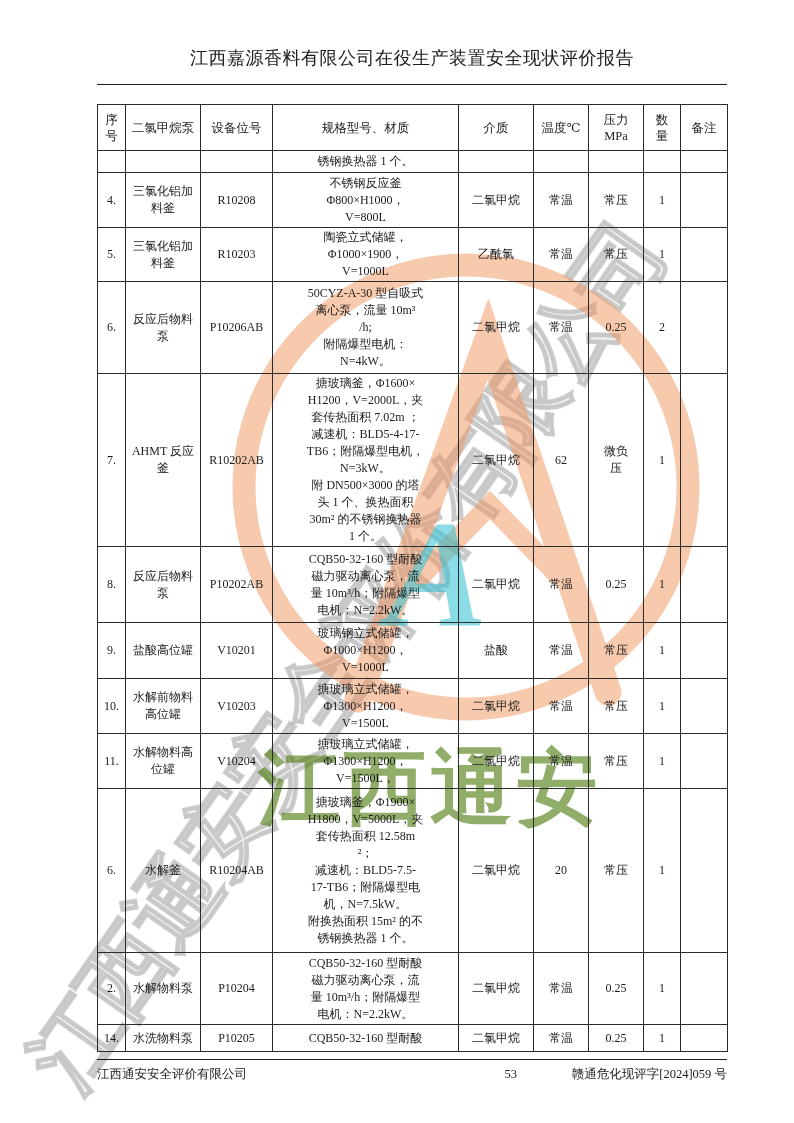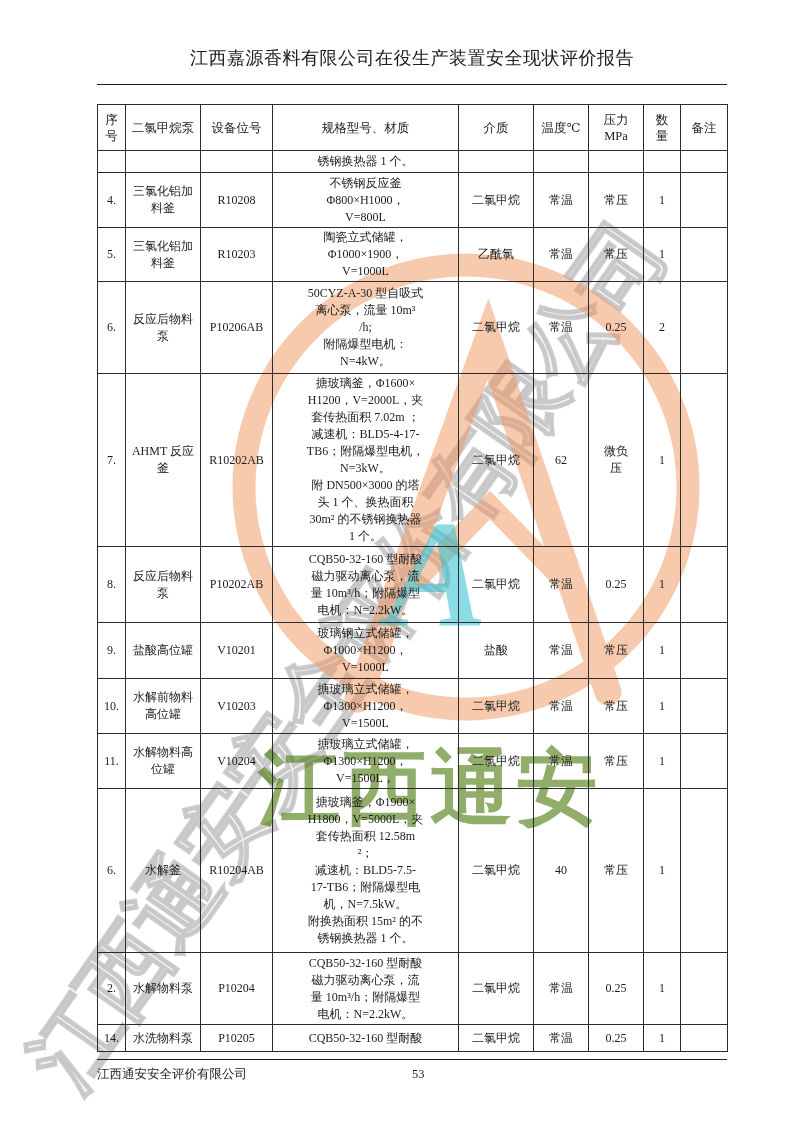--- a/index.html
+++ b/index.html
@@ -52,21 +52,21 @@
   }
   table.equip td.name{padding:1px 3px;}
   table.equip td.pre{white-space:pre-line;}
   table.equip tr.hdr td{font-size:12.5px;line-height:16px;}
   .doc-footer{
     margin-top:7px;border-top:1.6px solid #1c1c1c;
     padding-top:6px;display:flex;align-items:baseline;
     font-size:12.5px;
   }
   .doc-footer .f{flex:1;}
-  .doc-footer .f.c{text-align:left;}
+  .doc-footer .f.c{text-align:right;}
   .doc-footer .f.r{text-align:right;}
 </style>
 </head>
 <body>
 
 <div class="page">
 
   <div class="wm">
     <div class="wm-diagonal">江西通安安全评价有限公司</div>
 
@@ -244,21 +244,21 @@
             <td class="pre">搪玻璃釜，Φ1900×
 H1800，V=5000L，夹
 套传热面积 12.58m
 ²；
 减速机：BLD5-7.5-
 17-TB6；附隔爆型电
 机，N=7.5kW。
 附换热面积 15m² 的不
 锈钢换热器 1 个。</td>
             <td>二氯甲烷</td>
-            <td>40</td>
+            <td>20</td>
             <td class="pre">常压</td>
             <td>1</td>
             <td></td>
           </tr>
           <tr style="height: 72px;">
             <td>2.</td>
             <td class="name">水解物料泵</td>
             <td>P10204</td>
             <td class="pre">CQB50-32-160 型耐酸
 磁力驱动离心泵，流
@@ -280,15 +280,16 @@
             <td class="pre">0.25</td>
             <td>1</td>
             <td></td>
           </tr>
         </tbody>
     </table>
 
     <div class="doc-footer">
       <div class="f">江西通安安全评价有限公司</div>
       <div class="f c">53</div>
+      <div class="f r">赣通危化现评字[2024]059 号</div>
     </div>
   </div>
 </div>
 
 </body></html>

